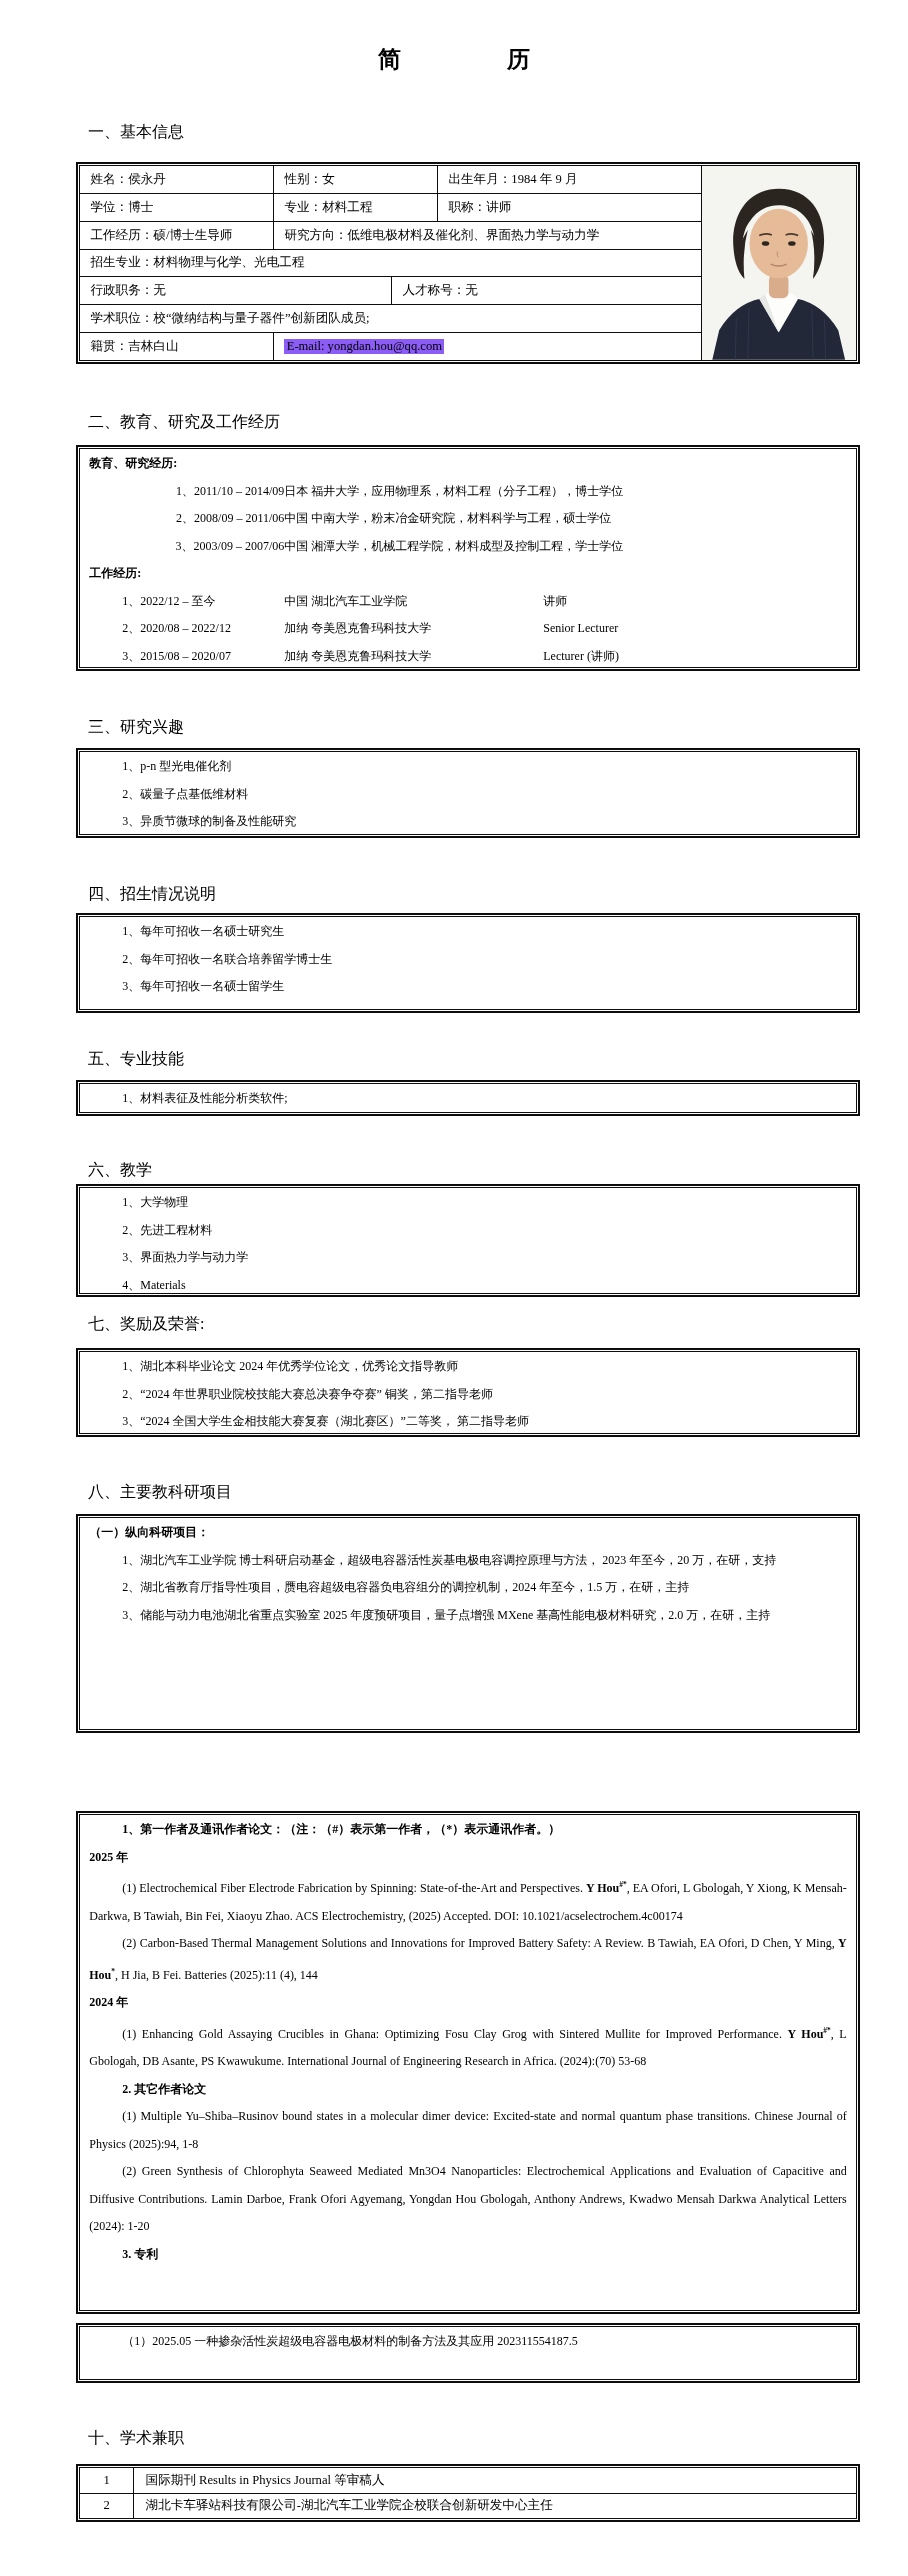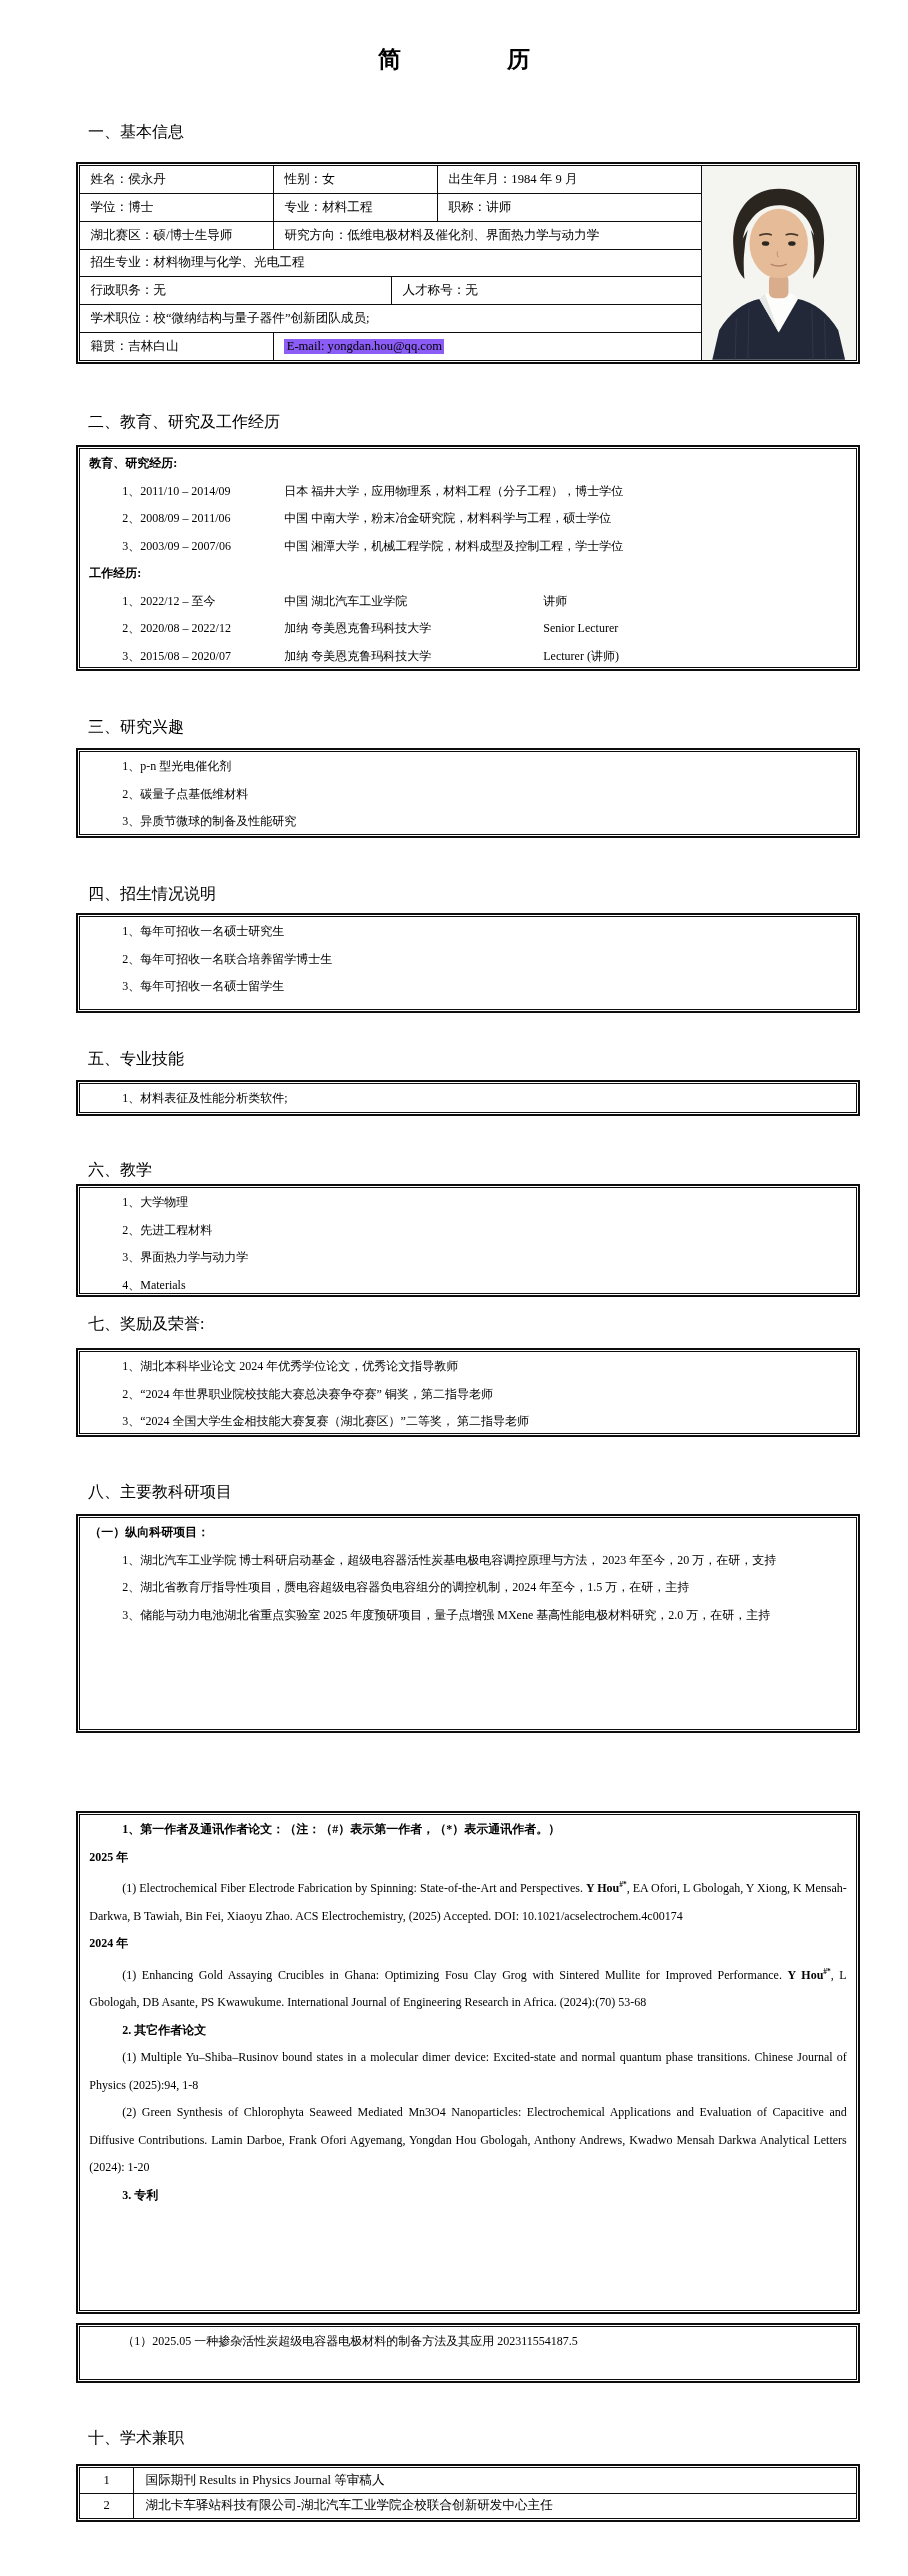--- a/index.html
+++ b/index.html
@@ -34,21 +34,21 @@
   .bx-content{
     padding:1.1px 9.2px 0 9.2px;
     font-size:12px; line-height:27.5px;
   }
   .li{ padding-left:33px; white-space:nowrap; }
   .para{ text-indent:33px; text-align:justify; margin:0; }
   .lbl{ font-weight:bold; }
   sup{ font-size:0.62em; }
   
   .erow{ display:flex; padding-left:33px; }
-  .erow .tcol{ width:162px; flex:none; }
+  .erow .tcol{ width:162px; flex:none;text-align:right; }
   .erow .dcol{ flex:1; white-space:nowrap; }
   .wrow{ display:flex; padding-left:33px; }
   .wrow .tcol{ width:162px; flex:none; }
   .wrow .ocol{ width:259px; flex:none; }
   .wrow .pcol{ flex:1; }
   
   .t-wrap{ display:flex; height:100%; }
   .t-left{ flex:1; display:flex; flex-direction:column; }
   .t-row{ display:flex; border-bottom:0.6px solid #0d0d0d; flex:1; }
   .t-row:last-child{ border-bottom:none; }
@@ -92,21 +92,21 @@
             <div class="t-cell w338">姓名：侯永丹</div>
             <div class="t-cell w287">性别：女</div>
             <div class="t-cell grow">出生年月：1984 年 9 月</div>
           </div>
           <div class="t-row">
             <div class="t-cell w338">学位：博士</div>
             <div class="t-cell w287">专业：材料工程</div>
             <div class="t-cell grow">职称：讲师</div>
           </div>
           <div class="t-row">
-            <div class="t-cell w338">湖北赛区：硕/博士生导师</div>
+            <div class="t-cell w338">工作经历：硕/博士生导师</div>
             <div class="t-cell grow">研究方向：低维电极材料及催化剂、界面热力学与动力学</div>
           </div>
           <div class="t-row">
             <div class="t-cell grow">招生专业：材料物理与化学、光电工程</div>
           </div>
           <div class="t-row">
             <div class="t-cell w544">行政职务：无</div>
             <div class="t-cell grow">人才称号：无</div>
           </div>
           <div class="t-row">
@@ -250,20 +250,21 @@
     </div>
   </div>
 
   <div class="sec-heading" style="top:1866px">九、代表性论文及编著</div>
   <div class="dbox" style="top:1811px;height:503px">
     <div class="dbox-in">
       <div class="bx-content">
         <div class="li lbl">1、第一作者及通讯作者论文：（注：（#）表示第一作者，（*）表示通讯作者。）</div>
         <div class="lbl">2025 年</div>
         <p class="para"><span>(1) Electrochemical Fiber Electrode Fabrication by Spinning: State-of-the-Art and Perspectives. </span><span style="font-weight: bold;">Y Hou</span><sup style="font-weight: bold;">#*</sup><span>, EA Ofori, L Gbologah, Y Xiong, K Mensah-Darkwa, B Tawiah, Bin Fei, Xiaoyu Zhao. ACS Electrochemistry, (2025) Accepted. DOI: 10.1021/acselectrochem.4c00174</span></p>
+        <p class="para"><span>(2) Carbon-Based Thermal Management Solutions and Innovations for Improved Battery Safety: A Review. B Tawiah, EA Ofori, D Chen, Y Ming, </span><span style="font-weight: bold;">Y Hou</span><sup style="font-weight: bold;">*</sup><span>, H Jia, B Fei. Batteries (2025):11 (4), 144</span></p>
         <div class="lbl">2024 年</div>
         <p class="para"><span>(1) Enhancing Gold Assaying Crucibles in Ghana: Optimizing Fosu Clay Grog with Sintered Mullite for Improved Performance. </span><span style="font-weight: bold;">Y Hou</span><sup style="font-weight: bold;">#*</sup><span>, L Gbologah, DB Asante, PS Kwawukume. International Journal of Engineering Research in Africa. (2024):(70) 53-68</span></p>
         <div class="li lbl">2. 其它作者论文</div>
         <p class="para">(1) Multiple Yu–Shiba–Rusinov bound states in a molecular dimer device: Excited-state and normal quantum phase transitions. Chinese Journal of Physics (2025):94, 1-8</p>
         <p class="para">(2) Green Synthesis of Chlorophyta Seaweed Mediated Mn3O4 Nanoparticles: Electrochemical Applications and Evaluation of Capacitive and Diffusive Contributions. Lamin Darboe, Frank Ofori Agyemang, Yongdan Hou Gbologah, Anthony Andrews, Kwadwo Mensah Darkwa Analytical Letters (2024): 1-20</p>
         <div class="li lbl">3. 专利</div>
       </div>
     </div>
   </div>
 

